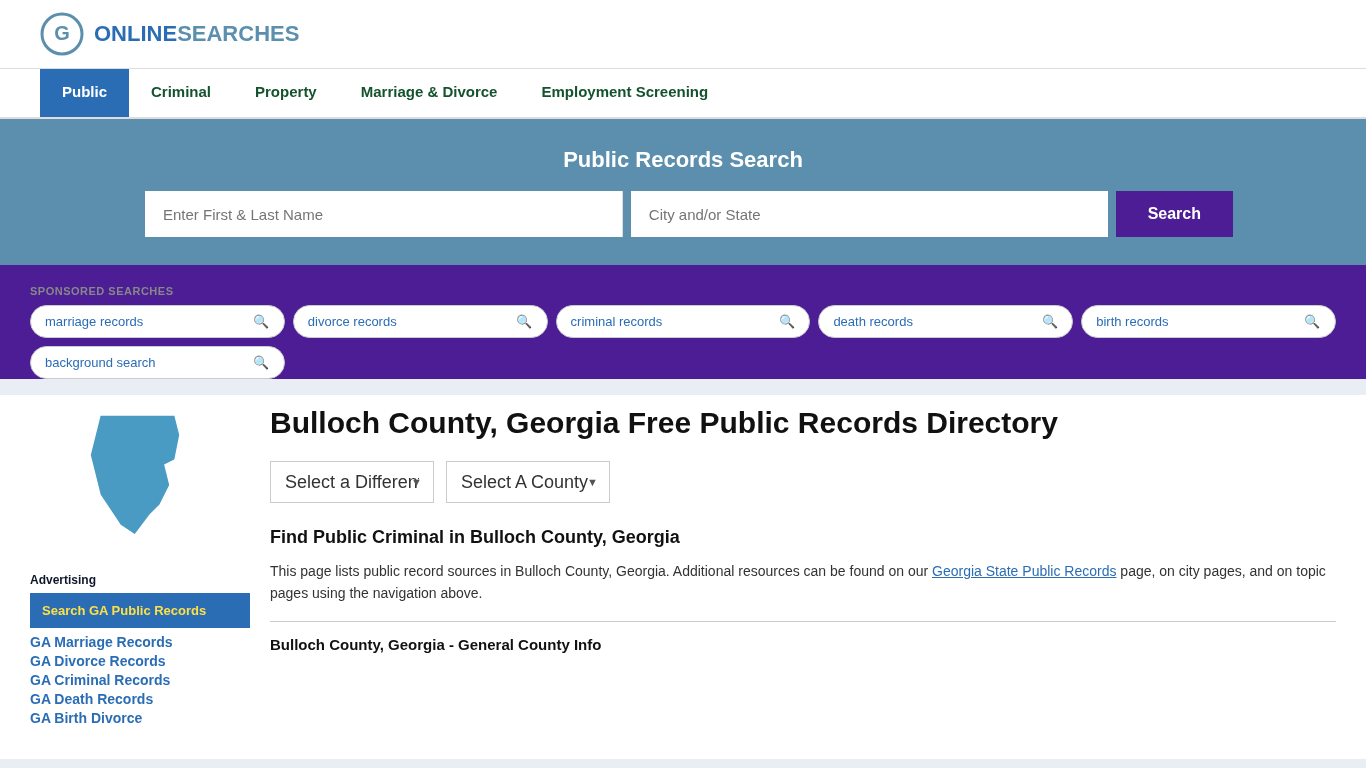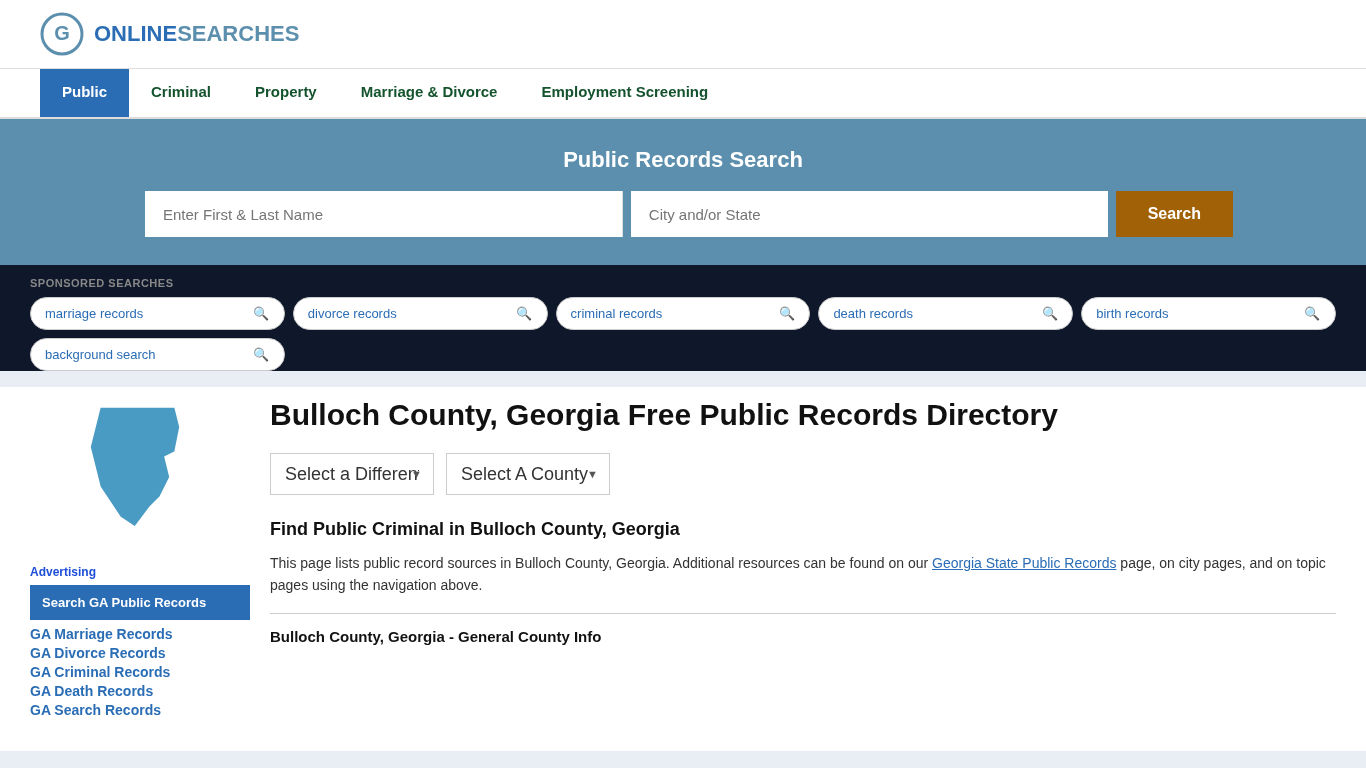--- a/index.html
+++ b/index.html
@@ -16,33 +16,33 @@
     .nav { background: #fff; padding: 0 40px; display: flex; border-bottom: 2px solid #ddd; }
     .nav-item { padding: 14px 22px; font-size: 15px; font-weight: 600; color: #14532d; cursor: pointer; text-decoration: none; border-bottom: 3px solid transparent; }
     .nav-item.active { background: #2a6db5; color: #fff; }
 
     
     .search-banner { background: #5b8fad; padding: 28px 40px; }
     .search-banner h2 { text-align: center; color: #fff; font-size: 22px; font-weight: 700; margin-bottom: 18px; }
     .search-form { display: flex; gap: 8px; max-width: 1100px; margin: 0 auto; padding-left: 12px; }
     .search-input { flex: 1; padding: 14px 18px; font-size: 15px; border: none; outline: none; color: #999; background: #fff; }
     .search-input:first-child { border-right: 1px solid #ddd; }
-    .search-btn { background: #a16207; color: #fff; border: none; padding: 14px 32px; font-size: 16px; font-weight: 700; cursor: pointer; }
+    .search-btn { background: #4c1d95; color: #fff; border: none; padding: 14px 32px; font-size: 16px; font-weight: 700; cursor: pointer; }
     .sponsored-label { font-size: 11px; color: #888; font-weight: 700; letter-spacing: 0.5px; margin-bottom: 8px; }
     .tag-pill { display: flex; align-items: center; justify-content: space-between; border: 1px solid #ccc; border-radius: 20px; padding: 8px 14px; background: #fff; cursor: pointer; }
     .tag-text { color: #2a6db5; font-size: 13px; }
     .tag-icon { color: #777; font-size: 13px; }
 
     
     .page-body { display: flex; gap: 20px; }
     .left-col { width: 220px; flex-shrink: 0; }
     .map-container { display: flex; justify-content: center; margin-bottom: 20px; }
     .ad-box { margin-top: 10px; }
-    .ad-label { font-size: 12px; color: #1d4ed8; font-weight: 700; margin-bottom: 6px; margin-top: 28px; }
-    .ad-link-box { background: #2a6db5; color: #ffffff; padding: 10px 12px; font-size: 13px; font-weight: 700; display: block; text-decoration: none; margin-bottom: 6px; }
+    .ad-label { font-size: 12px; color: #0f172a; font-weight: 700; margin-bottom: 6px; margin-top: 28px; }
+    .ad-link-box { background: #2a6db5; color: #fde047; padding: 10px 12px; font-size: 13px; font-weight: 700; display: block; text-decoration: none; margin-bottom: 6px; }
     .ad-links { list-style: none; }
     .ad-links li { margin-bottom: 3px; }
     .ad-links a { color: #2a6db5; text-decoration: none; font-size: 14px; font-weight: 600; }
 
     
     .right-col { flex: 1; }
     .page-title { font-size: 30px; font-weight: 900; color: #111; line-height: 1.2; margin-bottom: 20px; }
 
     
     .dropdowns-row { display: flex; gap: 12px; margin-bottom: 24px; }
@@ -87,21 +87,21 @@
 
 <div class="search-banner">
   <h2>Public Records Search</h2>
   <div class="search-form">
     <input class="search-input" type="text" placeholder="Enter First &amp; Last Name" style="">
     <input class="search-input" type="text" placeholder="City and/or State" style="">
     <button class="search-btn">Search</button>
   </div>
 </div>
 
-<div style="background:#0f172a; padding: 12px 30px 0 30px;">
+<div style="background:#4c1d95; padding: 20px 30px 0 30px;">
 
   <div class="sponsored-tags-section">
     <div class="sponsored-label">SPONSORED SEARCHES</div>
     <div class="sponsored-tags-grid">
       <div class="tag-pill">
         <span class="tag-text">marriage records</span>
         <span class="tag-icon">🔍</span>
       </div>
       <div class="tag-pill">
         <span class="tag-text">divorce records</span>
@@ -139,21 +139,21 @@
       </div>
 
       <div class="ad-box">
         <div class="ad-label">Advertising</div>
         <a class="ad-link-box" href="#">Search GA Public Records</a>
         <ul class="ad-links">
           <li><a href="#">GA Marriage Records</a></li>
           <li><a href="#">GA Divorce Records</a></li>
           <li><a href="#">GA Criminal Records</a></li>
           <li><a href="#">GA Death Records</a></li>
-          <li><a href="#">GA Search Records</a></li>
+          <li><a href="#">GA Birth Divorce</a></li>
         </ul>
       </div>
     </div>
 
     <div class="right-col">
       <h1 class="page-title">Bulloch County, Georgia Free Public Records Directory</h1>
 
       <div class="dropdowns-row">
         <div class="dropdown-wrapper">
           <select class="dropdown-select">

